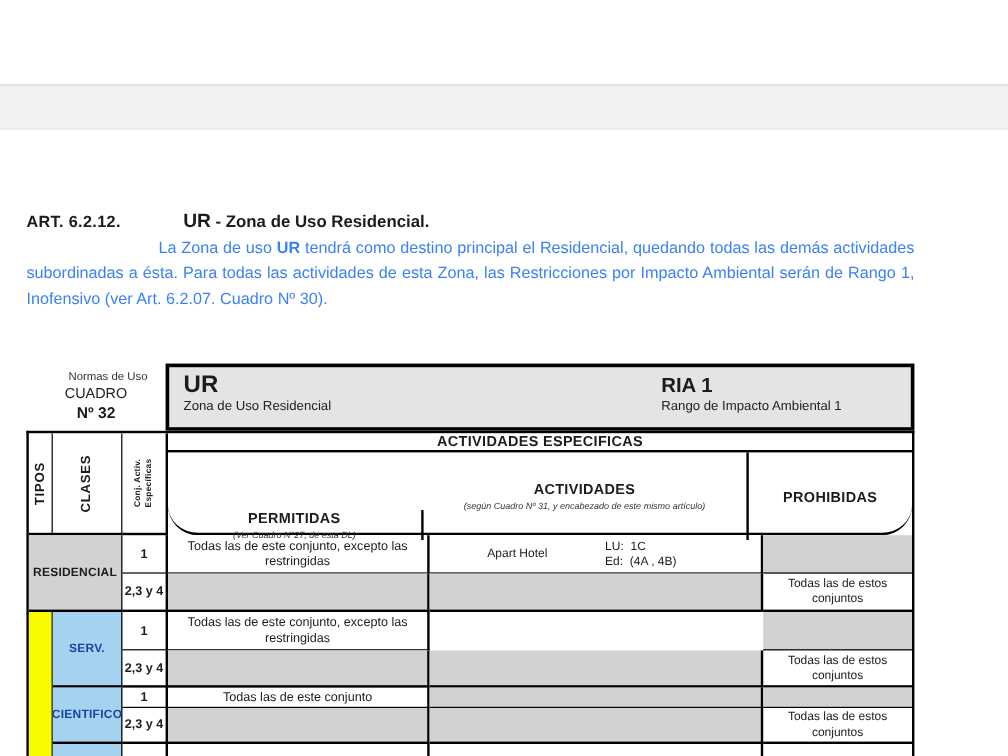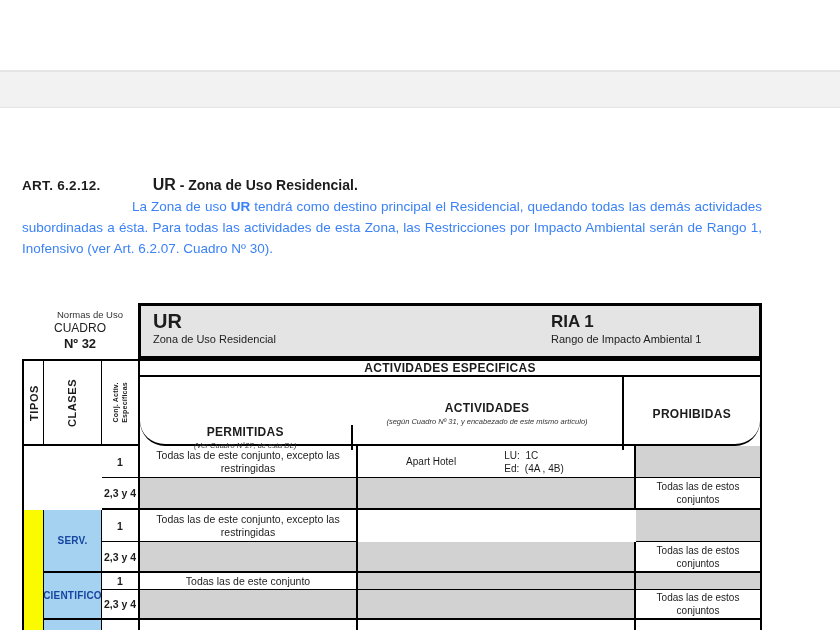--- a/index.html
+++ b/index.html
@@ -144,20 +144,23 @@
       <div class="sub-cell w-restr">
         <span class="sub-title">ACTIVIDADES</span>
         <span class="sub-note">(según Cuadro Nº 31,  y encabezado de este mismo artículo)</span>
       </div>
       <div class="sub-cell w-proh last-col">
         <span class="sub-title">PROHIBIDAS</span>
       </div>
     </div>
   </div>
 
+  <div class="cell gray thick-b" style="grid-column:1/3;grid-row:2/4">
+    <span class="class-name">RESIDENCIAL</span>
+  </div>
   <div class="cell thick-r" style="grid-column:3;grid-row:2">
     <span class="conj-val">1</span>
   </div>
   <div class="cell thick-r" style="grid-column:4;grid-row:2">
     <span class="perm-text">Todas las de este conjunto, excepto las restringidas</span>
   </div>
   <div class="cell thick-r restr-flex" style="grid-column:5;grid-row:2">
     <span class="restr-name">Apart Hotel</span>
     <span class="restr-codes">LU:  1C
 Ed:  (4A , 4B)</span>

